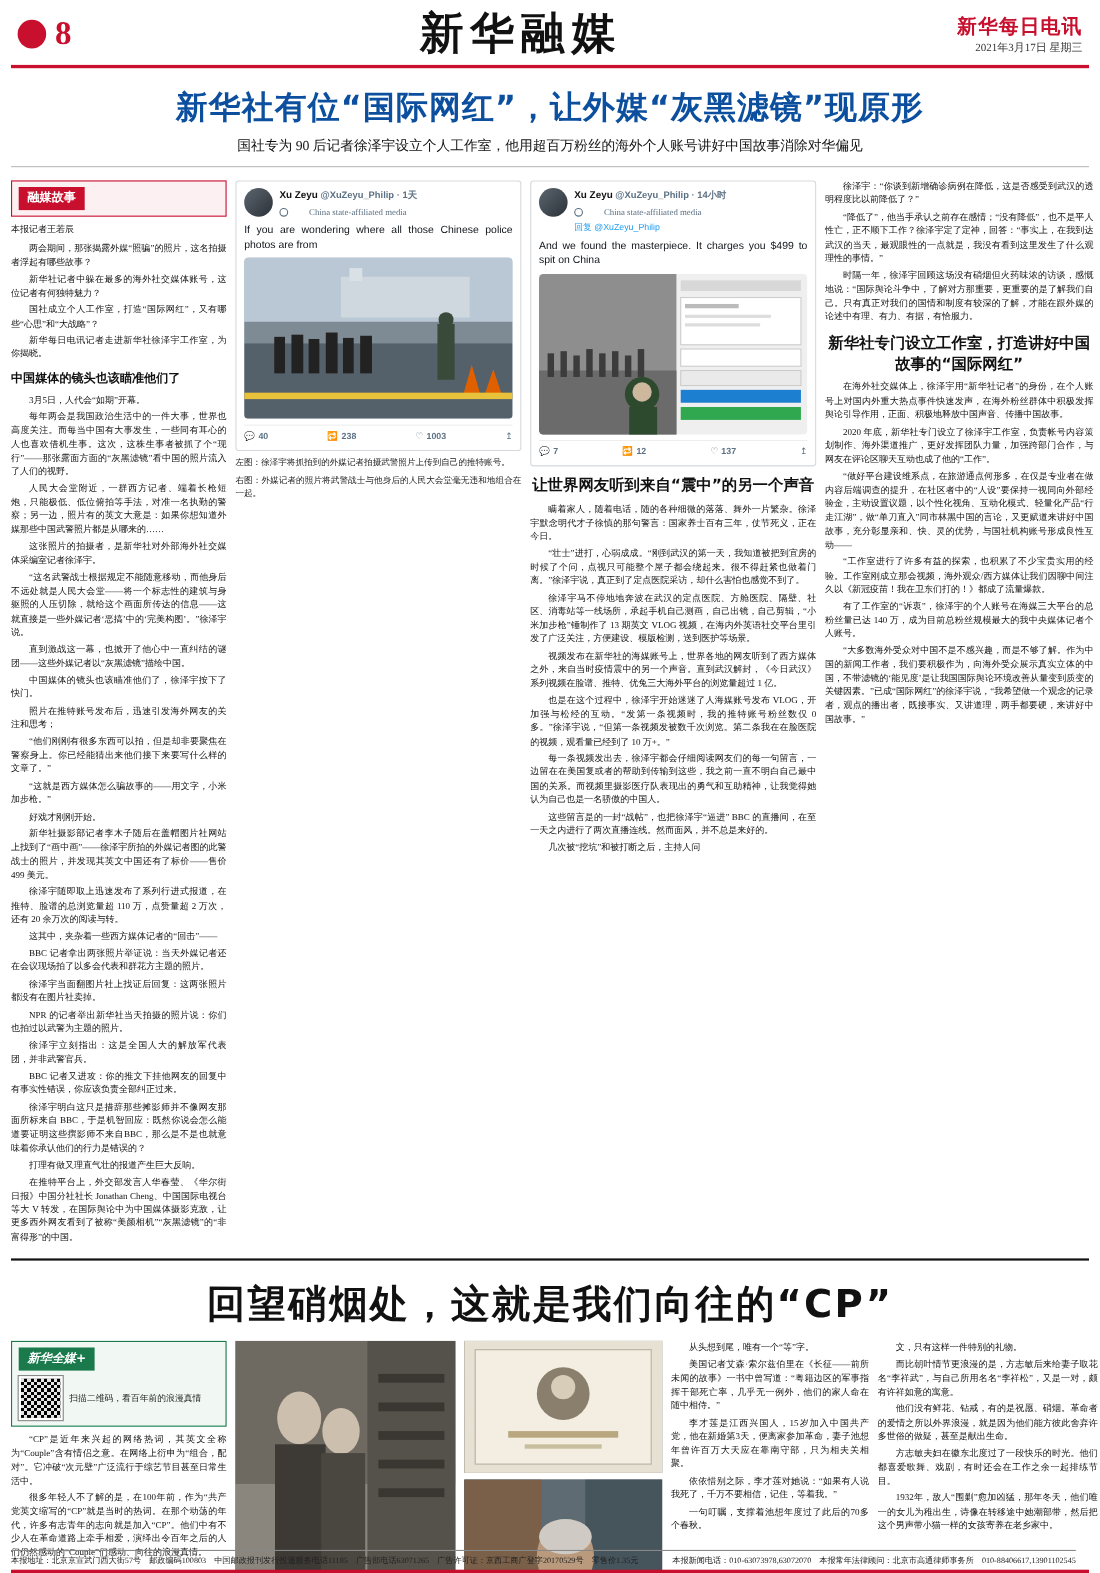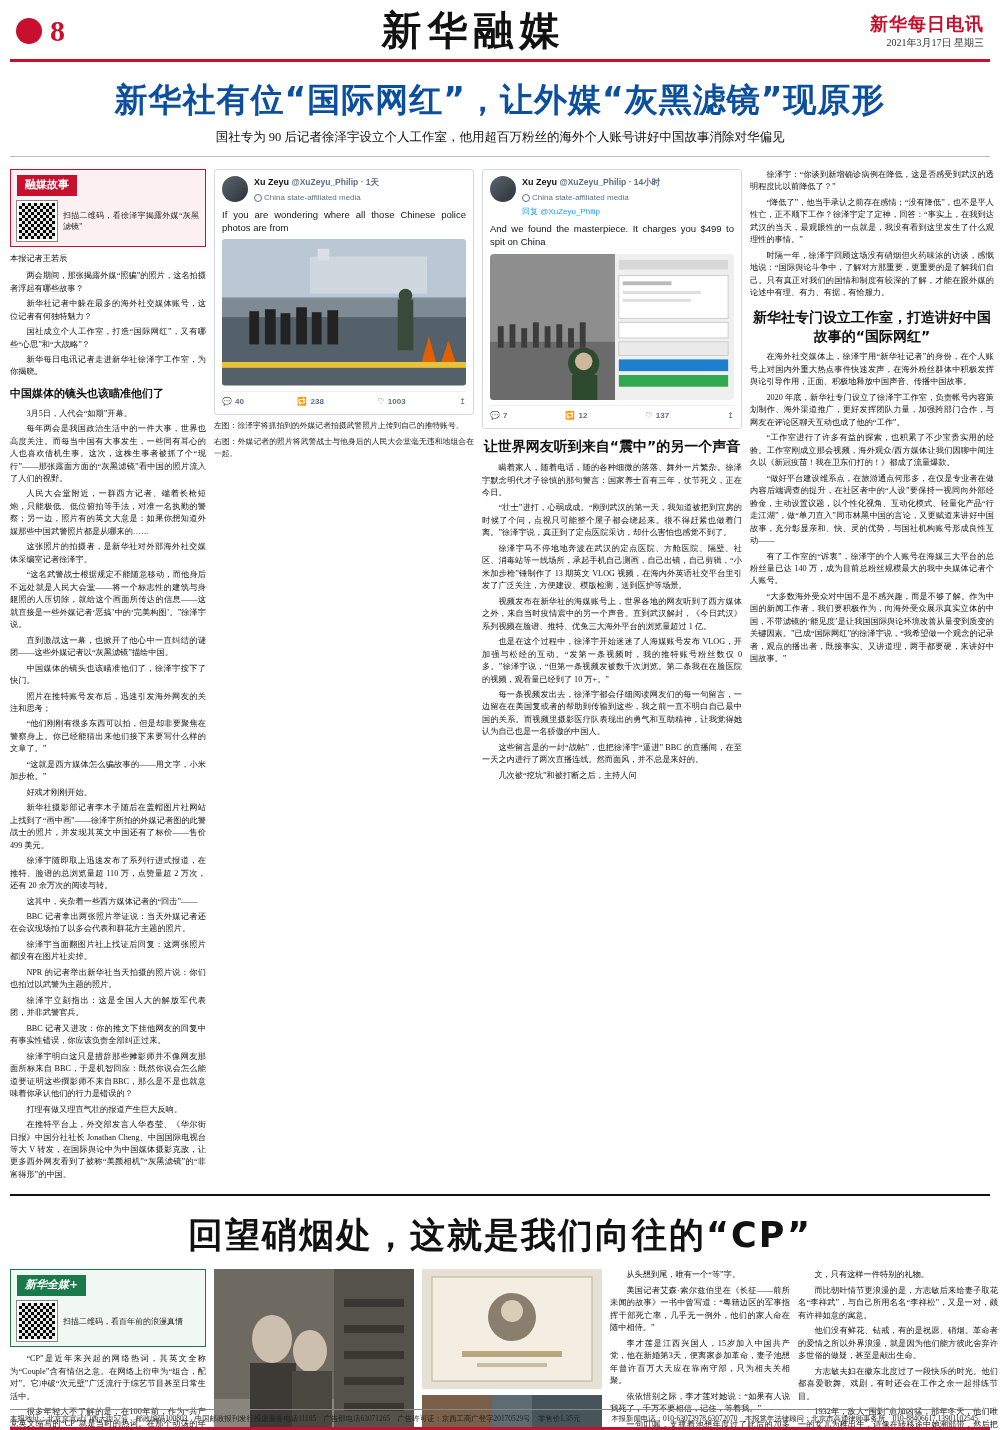--- a/index.html
+++ b/index.html
@@ -41,21 +41,21 @@
     font-size:18px; font-weight:bold; color:#c8102e;
     letter-spacing:1px; font-family:"DejaVu Sans", sans-serif;
   }
   .mast-right .date {
     font-size:10px; color:#333; margin-top:0;
   }
 
   
   .headline1 {
     text-align:center;
-    font-size:33px; font-weight:bold;
+    font-size:29px; font-weight:bold;
     color:#0b4f9e;
     letter-spacing:1px;
     padding:16px 0 6px 0;
     font-family:"DejaVu Sans", sans-serif;
   }
   .subhead1 {
     text-align:center;
     font-size:12.5px;
     color:#111;
     padding-bottom:10px;
@@ -119,21 +119,21 @@
   }
   .tw-head { display:flex; gap:6px; align-items:flex-start; }
   .tw-av {
     width:26px;height:26px;border-radius:50%;
     background:linear-gradient(135deg,#5c6670,#2b3137);
     flex:0 0 auto;
   }
   .tw-name { font-size:8.5px; }
   .tw-name b { font-size:9px; }
   .tw-handle { color:#5b7083;font-weight:bold; }
-  .tw-aff { font-size:8px; color:#5b7083; display:flex; align-items:center; gap:2px; margin-top:2px;}
+  .tw-aff { font-size:8px; color:#5b7083; display:flex; align-items:center; gap:19px; margin-top:2px;font-family:Liberation Serif, serif;}
   .tw-globe { display:inline-block;width:8px;height:8px;border-radius:50%;border:1px solid #5b7083;}
   .tw-reply { font-size:8px; color:#1d9bf0; margin-top:2px; }
   .tw-text { font-size:9.5px; line-height:1.35; margin:5px 0 5px 0; color:#0f1419;}
   .tw-img { width:100%; border-radius:4px; display:block; }
   .tw-actions {
     display:flex; justify-content:space-between;
     font-size:8px; color:#5b7083; margin-top:5px;
     border-top:1px solid #eee; padding-top:4px;
   }
   .tw-actions span { display:flex; align-items:center; gap:3px;}
@@ -202,24 +202,20 @@
 
   <div class="headline1">新华社有位“国际网红”，让外媒“灰黑滤镜”现原形</div>
   <div class="subhead1">国社专为 90 后记者徐泽宇设立个人工作室，他用超百万粉丝的海外个人账号讲好中国故事消除对华偏见</div>
 
   <div class="story1">
 
     <div class="col">
       <div class="badge-box">
         <div class="badge-row">
           <span class="badge">融媒故事</span>
-        </div>
-        <div class="badge-row" style="margin-top:5px;">
-          <span class="qr"></span>
-          <span class="qr-cap">扫描二维码，看徐泽宇揭露外媒“灰黑滤镜”</span>
         </div>
       </div>
       <div class="byline">本报记者王若辰</div>
       <p>两会期间，那张揭露外媒“照骗”的照片，这名拍摄者浮起有哪些故事？</p>
       <p>新华社记者中躲在最多的海外社交媒体账号，这位记者有何独特魅力？</p>
       <p>国社成立个人工作室，打造“国际网红”，又有哪些“心思”和“大战略”？</p>
       <p>新华每日电讯记者走进新华社徐泽宇工作室，为你揭晓。</p>
       <div class="sub-sub">中国媒体的镜头也该瞄准他们了</div>
       <p>3月5日，人代会“如期”开幕。</p>
       <p>每年两会是我国政治生活中的一件大事，世界也高度关注。而每当中国有大事发生，一些同有耳心的人也喜欢借机生事。这次，这株生事者被抓了个“现行”——那张露面方面的“灰黑滤镜”看中国的照片流入了人们的视野。</p>
@@ -365,22 +361,22 @@
       <p>几次被“挖坑”和被打断之后，主持人问</p>
     </div>
 
     <div class="col">
       <p>徐泽宇：“你谈到新增确诊病例在降低，这是否感受到武汉的透明程度比以前降低了？”</p>
       <p>“降低了”，他当手承认之前存在感情；“没有降低”，也不是平人性亡，正不顺下工作？徐泽宇定了定神，回答：“事实上，在我到达武汉的当天，最观眼性的一点就是，我没有看到这里发生了什么观理性的事情。”</p>
       <p>时隔一年，徐泽宇回顾这场没有硝烟但火药味浓的访谈，感慨地说：“国际舆论斗争中，了解对方那重要，更重要的是了解我们自己。只有真正对我们的国情和制度有较深的了解，才能在跟外媒的论述中有理、有力、有据，有恰服力。</p>
       <div class="mid-head">新华社专门设立工作室，打造讲好中国故事的“国际网红”</div>
       <p>在海外社交媒体上，徐泽宇用“新华社记者”的身份，在个人账号上对国内外重大热点事件快速发声，在海外粉丝群体中积极发挥舆论引导作用，正面、积极地释放中国声音、传播中国故事。</p>
       <p>2020 年底，新华社专门设立了徐泽宇工作室，负责帐号内容策划制作、海外渠道推广，更好发挥团队力量，加强跨部门合作，与网友在评论区聊天互动也成了他的“工作”。</p>
+      <p>“做好平台建设维系点，在旅游通点何形多，在仅是专业者在做内容后端调查的提升，在社区者中的“人设”要保持一视同向外部经验金，主动设置议题，以个性化视角、互动化模式、轻量化产品“行走江湖”，做“单刀直入”同市林黑中国的言论，又更赋道来讲好中国故事，充分彰显亲和、快、灵的优势，与国社机构账号形成良性互动——</p>
       <p>“工作室进行了许多有益的探索，也积累了不少宝贵实用的经验。工作室刚成立那会视频，海外观众/西方媒体让我们因聊中间注久以《新冠疫苗！我在卫东们打的！》都成了流量爆款。</p>
-      <p>“做好平台建设维系点，在旅游通点何形多，在仅是专业者在做内容后端调查的提升，在社区者中的“人设”要保持一视同向外部经验金，主动设置议题，以个性化视角、互动化模式、轻量化产品“行走江湖”，做“单刀直入”同市林黑中国的言论，又更赋道来讲好中国故事，充分彰显亲和、快、灵的优势，与国社机构账号形成良性互动——</p>
       <p>有了工作室的“诉衷”，徐泽宇的个人账号在海媒三大平台的总粉丝量已达 140 万，成为目前总粉丝规模最大的我中央媒体记者个人账号。</p>
       <p>“大多数海外受众对中国不是不感兴趣，而是不够了解。作为中国的新闻工作者，我们要积极作为，向海外受众展示真实立体的中国，不带滤镜的‘能见度’是让我国国际舆论环境改善从量变到质变的关键因素。”已成“国际网红”的徐泽宇说，“我希望做一个观念的记录者，观点的播出者，既接事实、又讲道理，两手都要硬，来讲好中国故事。”</p>
     </div>
   </div>
 
   <div class="headline2">回望硝烟处，这就是我们向往的“CP”</div>
 
   <div class="story2">
 
     <div class="col">

